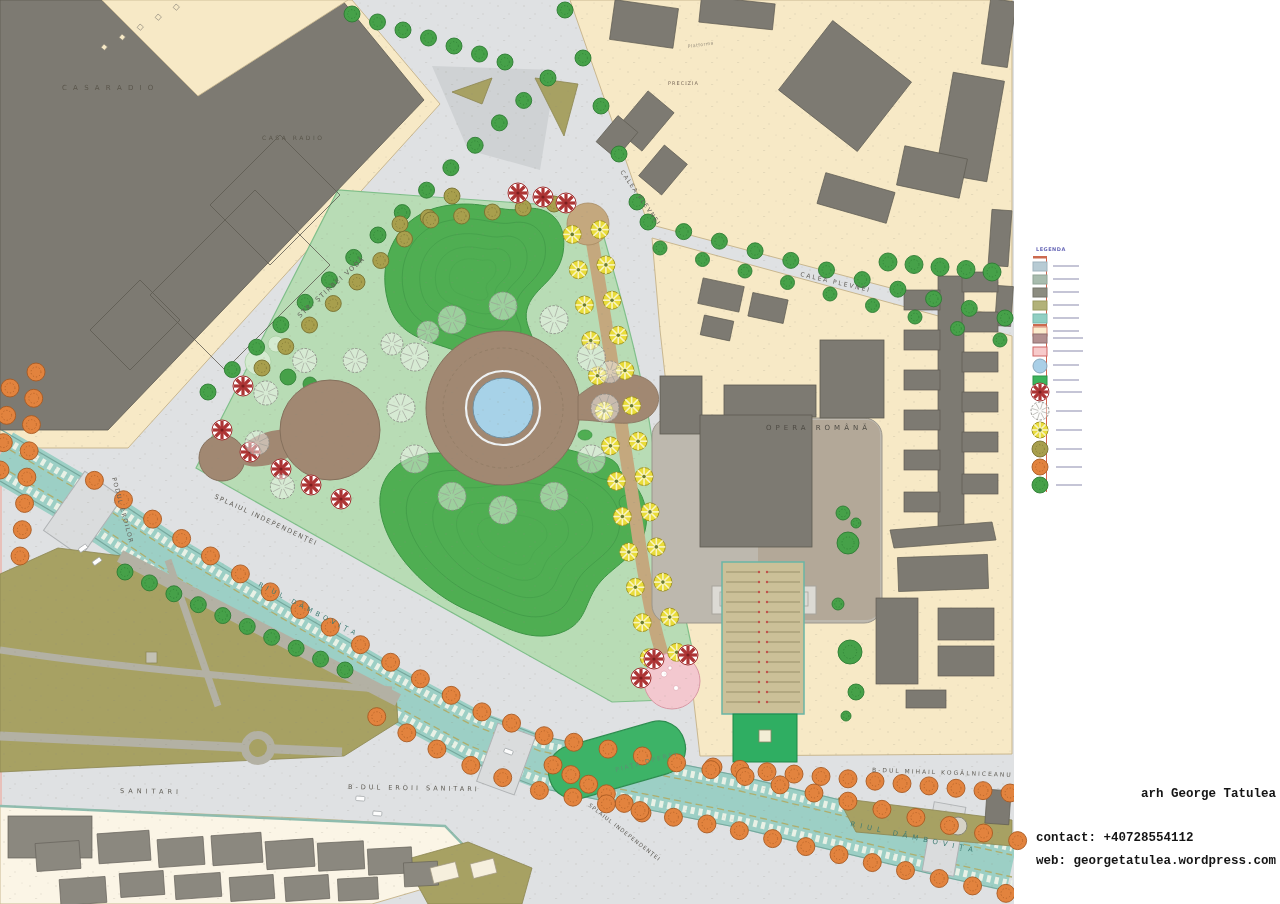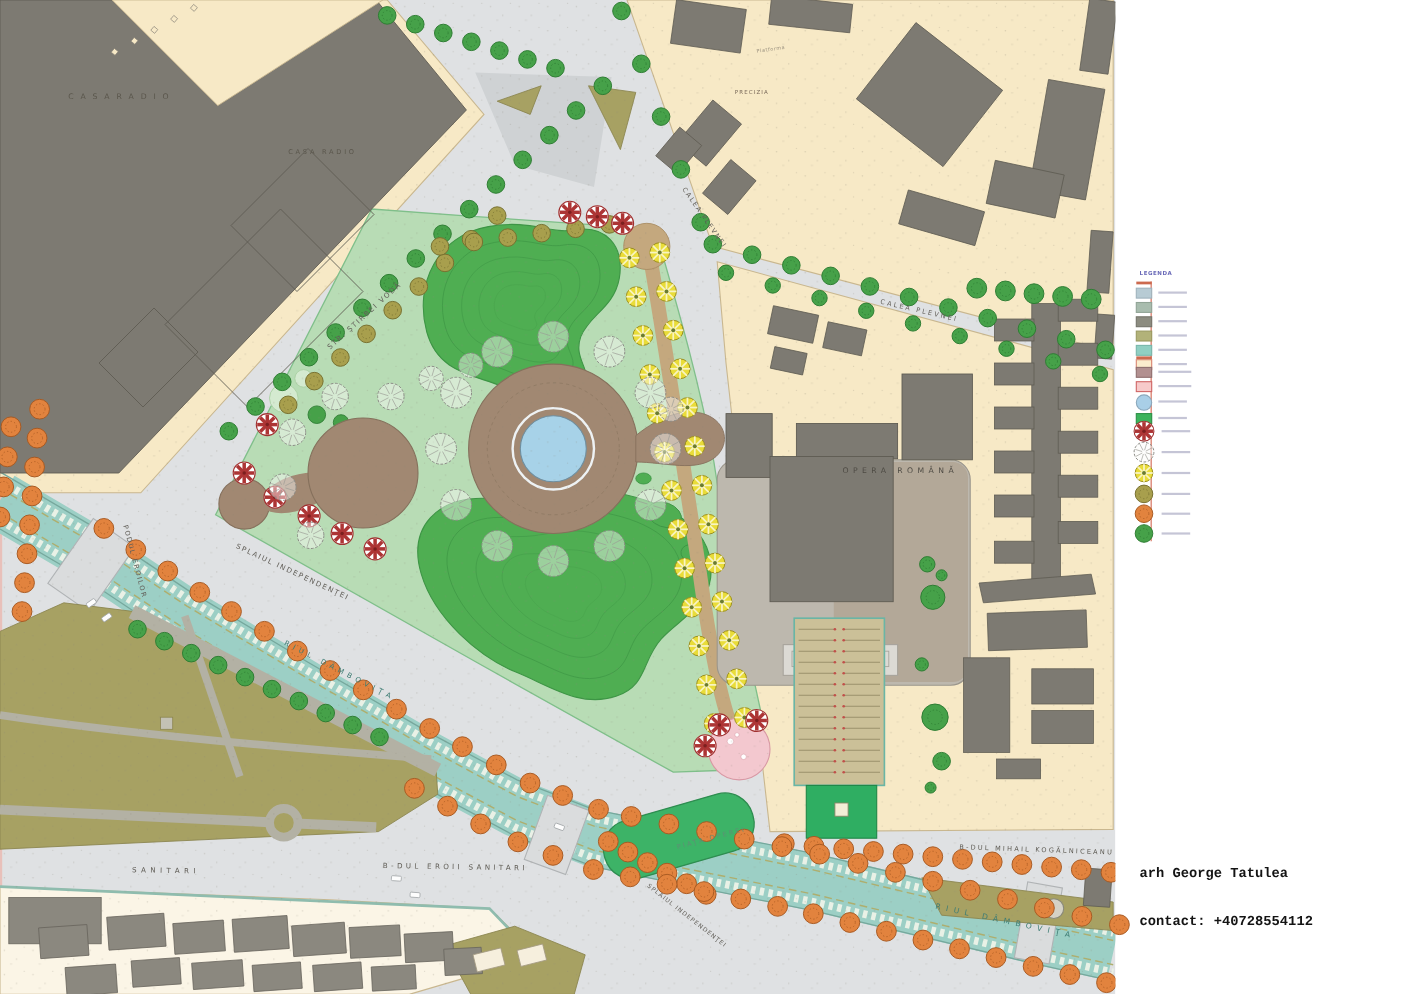--- a/index.html
+++ b/index.html
@@ -2,21 +2,21 @@
 <html><head>
 <meta charset="utf-8">
 <style>
   html,body{margin:0;padding:0;background:#ffffff;}
   #canvas{position:relative;width:1280px;height:904px;background:#ffffff;overflow:hidden;
           font-family:"DejaVu Sans",sans-serif;}
   #mapsvg{position:absolute;left:0;top:0;}
   .contact{position:absolute;left:1036px;top:783px;color:#141414;
            font-family:"Liberation Mono","DejaVu Sans Mono",monospace;
            font-size:12.5px;font-weight:600;line-height:22.4px;white-space:nowrap;}
-  .contact .name{margin-bottom:22px;}
+  .contact .name{margin-bottom:22px;text-align:right;}
   .legend-title{position:absolute;left:1036px;top:246px;font-size:5px;letter-spacing:.5px;
                 color:#6a6ab8;font-weight:bold;}
 </style>
 </head>
 <body>
 
 <div id="canvas">
   <svg id="mapsvg" width="1280" height="904" xmlns="http://www.w3.org/2000/svg">
     <defs>
       <clipPath id="mapclip">
@@ -1224,14 +1224,15 @@
         <rect x="1056" y="466" width="26" height="2" fill="#c5c5d6"></rect>
         <rect x="1056" y="484" width="26" height="2" fill="#c5c5d6"></rect>
       </g>
   </svg>
 
   <div class="legend-title">LEGENDA</div>
 
   <div class="contact">
     <div class="name">arh George Tatulea</div>
     <div>contact: +40728554112</div>
+    <div>web: georgetatulea.wordpress.com</div>
   </div>
 </div>
 
 </body></html>

